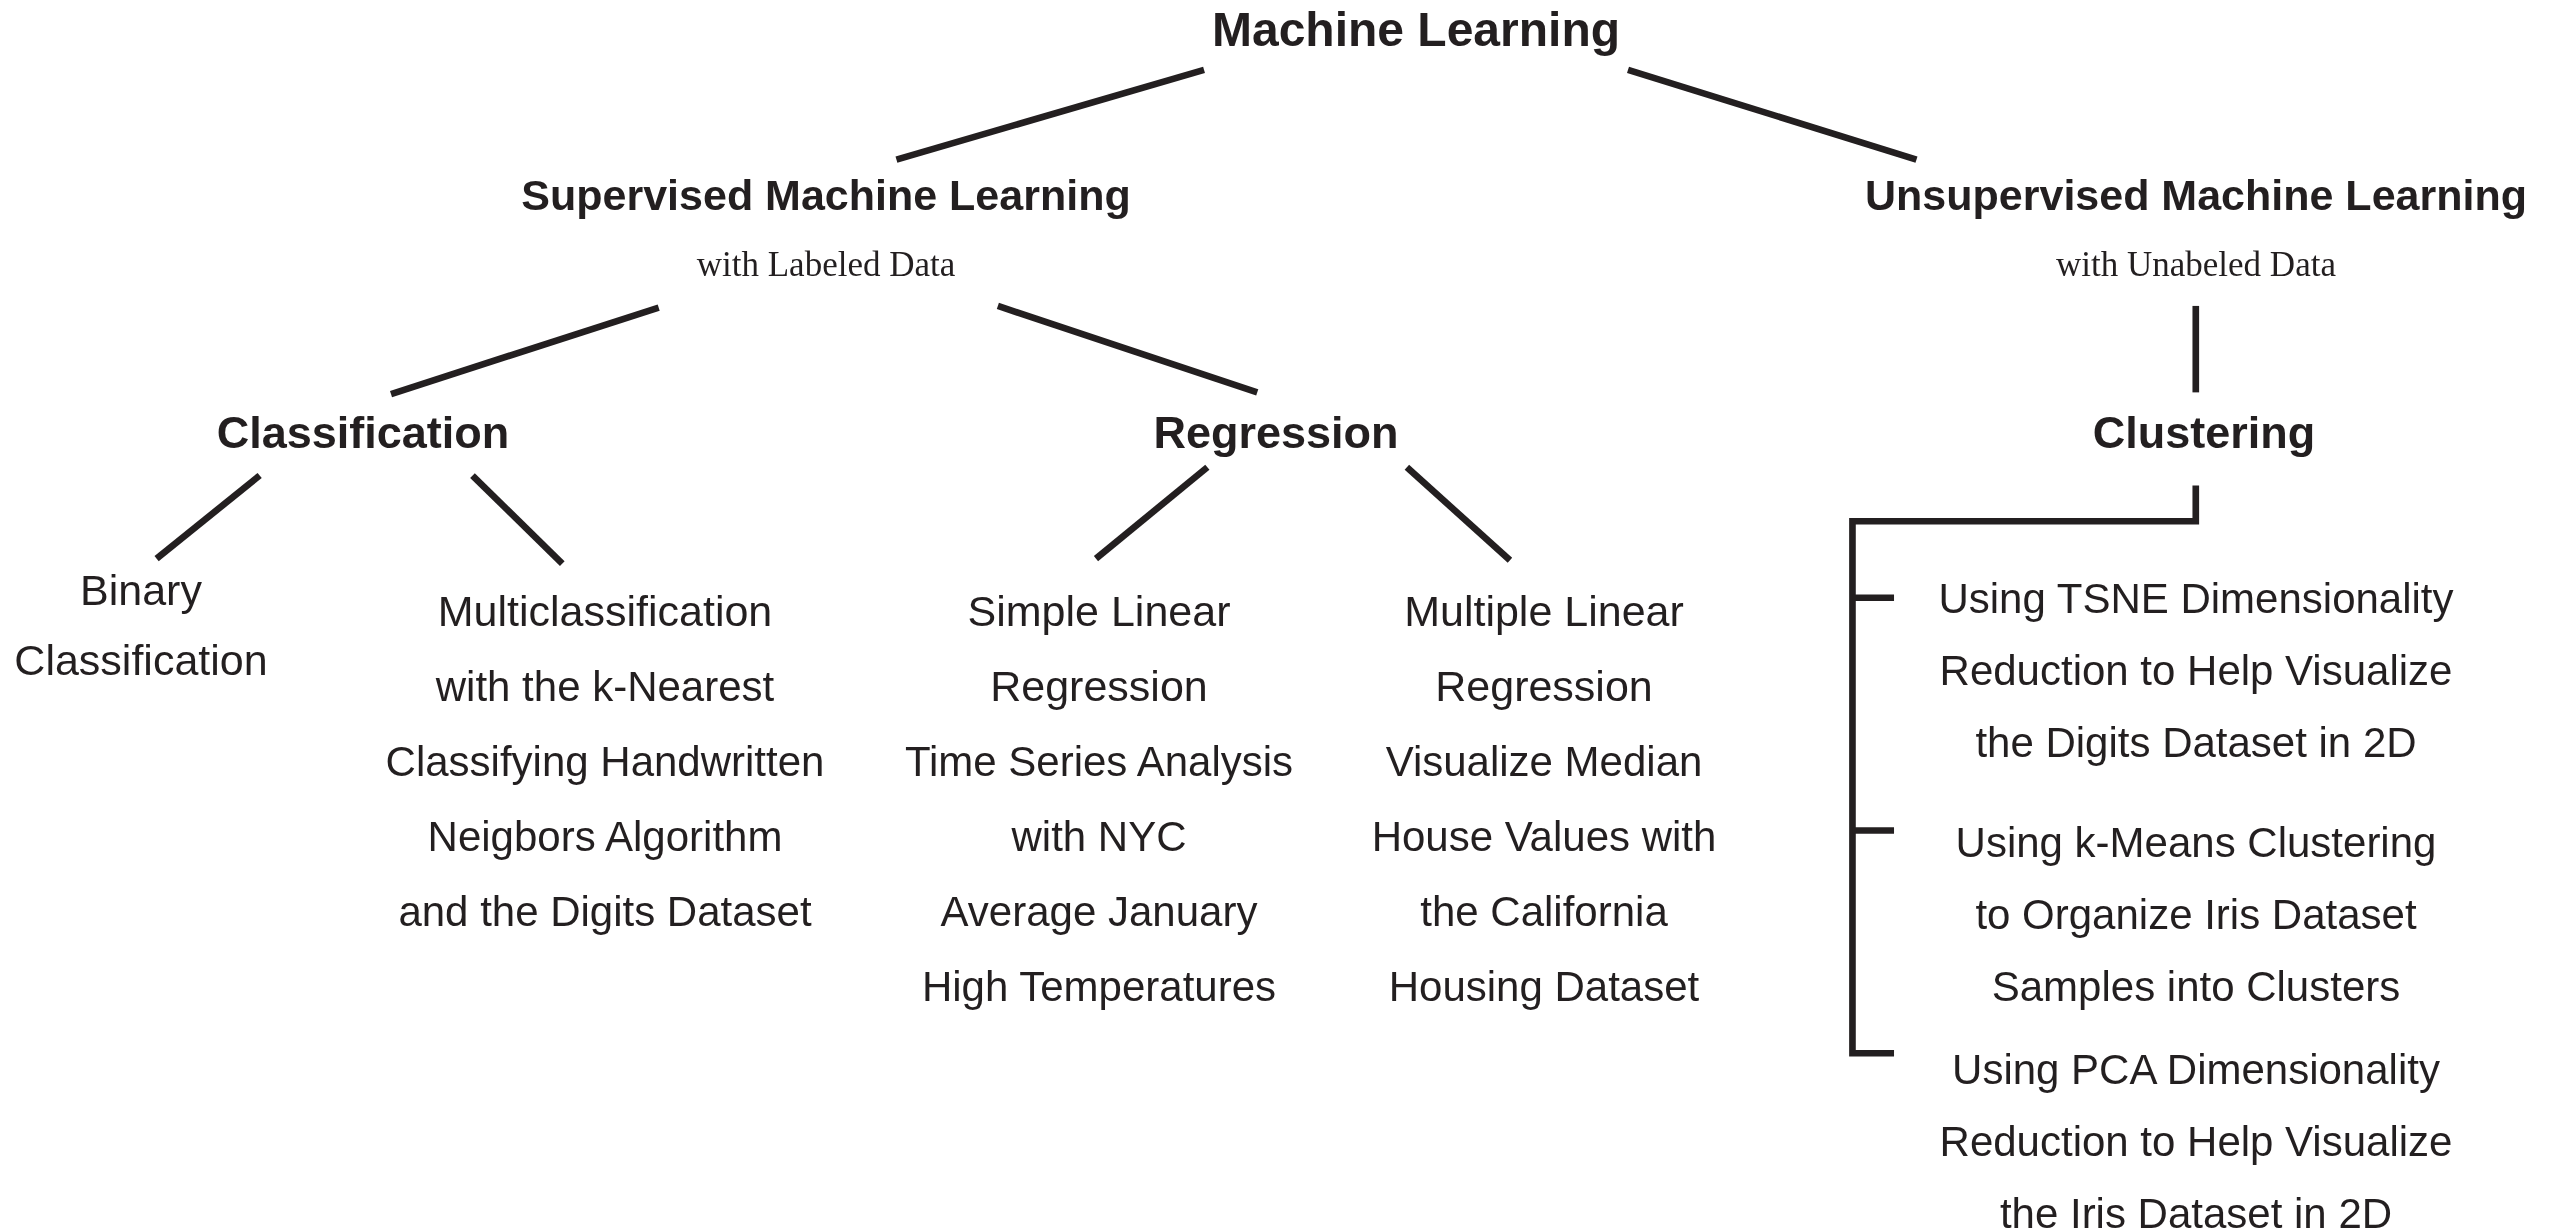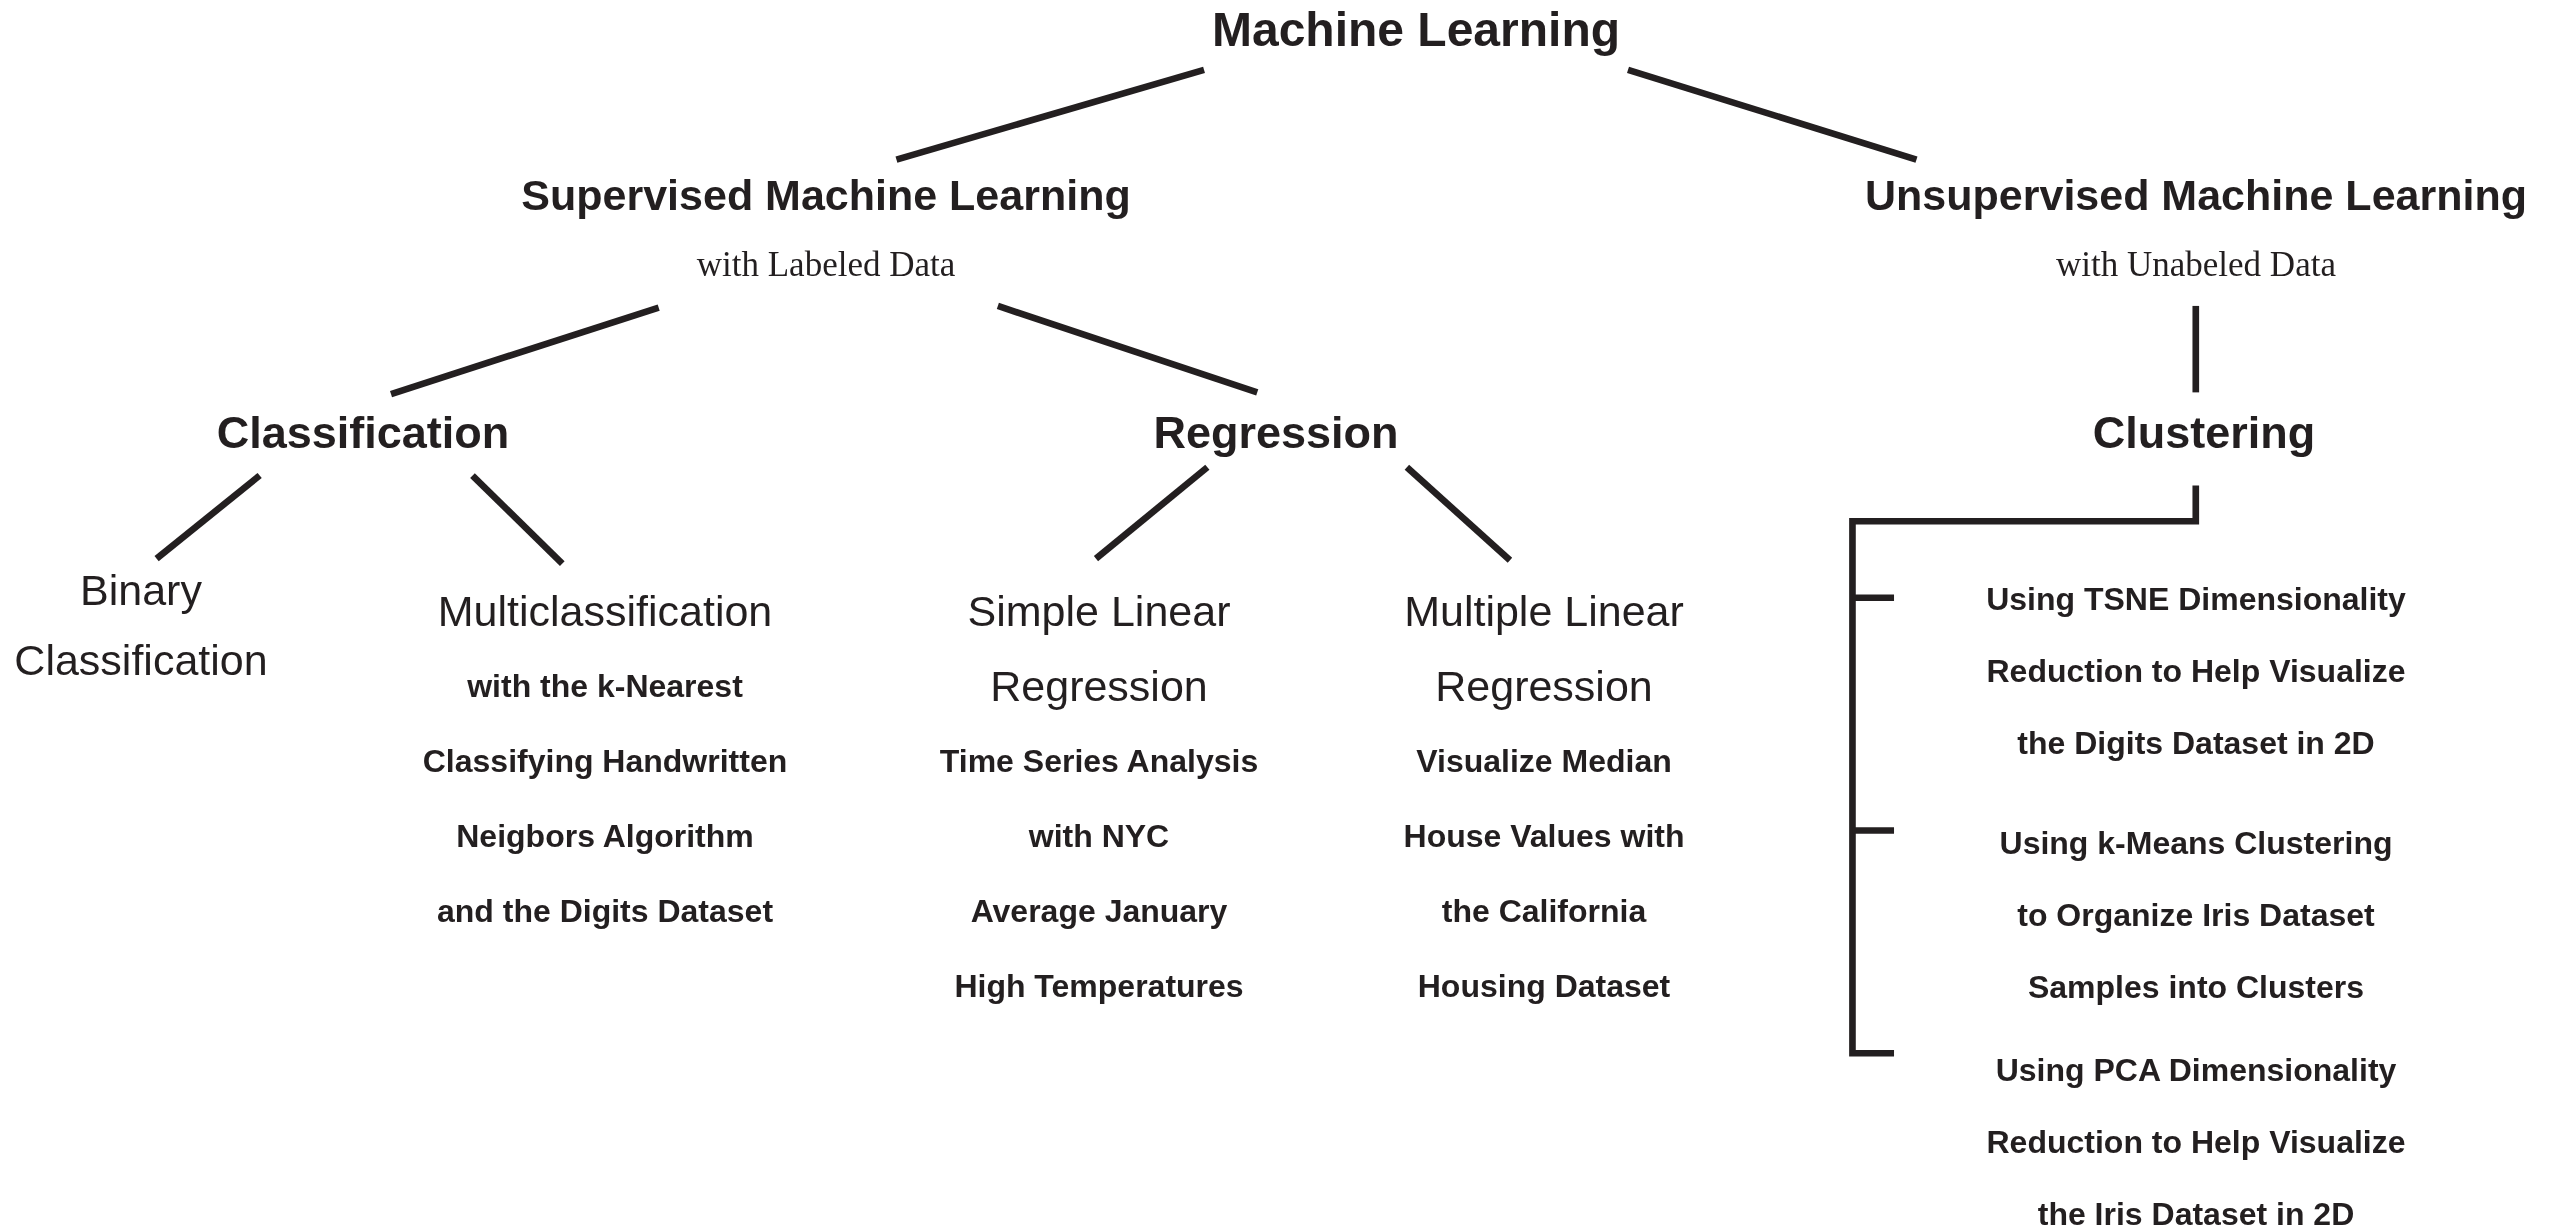--- a/index.html
+++ b/index.html
@@ -22,21 +22,21 @@
     color:#231f20;
   }
   .fs-title{font-size:48px;line-height:65px;font-weight:700;}
   .fs-h2{font-size:43px;line-height:70px;font-weight:700;}
   .fs-sub{font-size:35px;line-height:70px;font-weight:400;font-family:Liberation Serif, serif;}
   .fs-h3{font-size:45px;line-height:53px;font-weight:700;}
   .lh90{line-height:75px;}
   .lh86{line-height:72px;}
   .lh84{line-height:70px;}
   .leafbold{font-size:43px;font-weight:400;}
-  .body-line{font-size:32px;font-weight:700;}
+  .body-line{font-size:42px;font-weight:400;}
 </style>
 </head>
 <body>
 
 <div id="canvas">
 
   <svg id="edges" viewBox="0 0 3098 1482">
     <line class="edge" x1="1448" y1="84" x2="1078" y2="192"></line>
     <line class="edge" x1="1958" y1="84" x2="2305" y2="192"></line>
     <line class="edge" x1="792" y1="370" x2="470" y2="474"></line>

